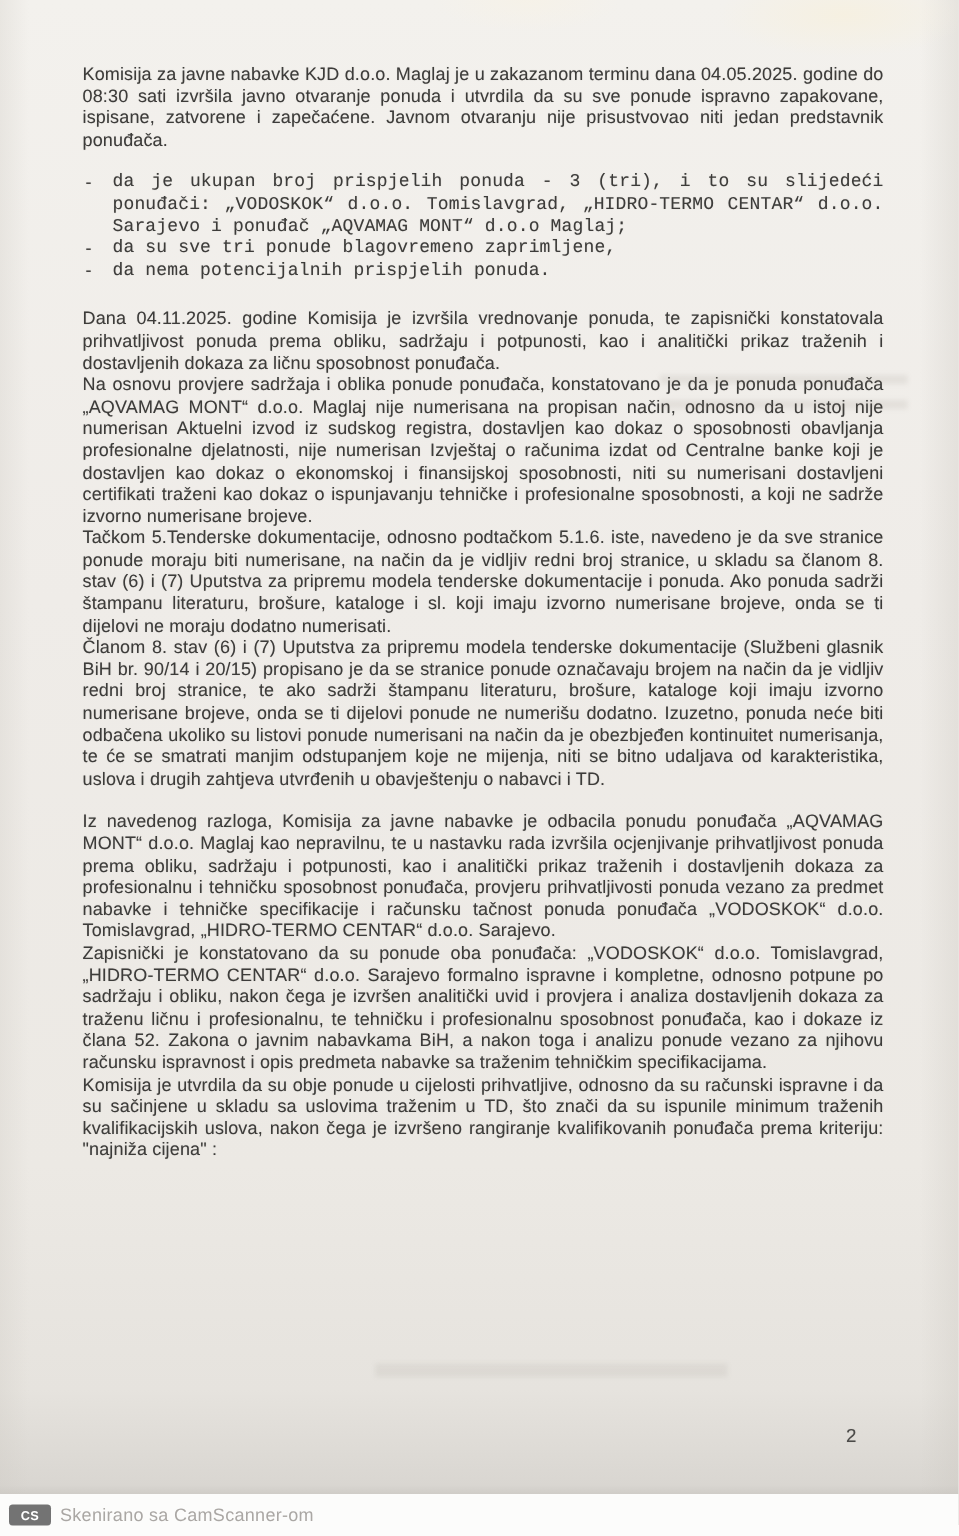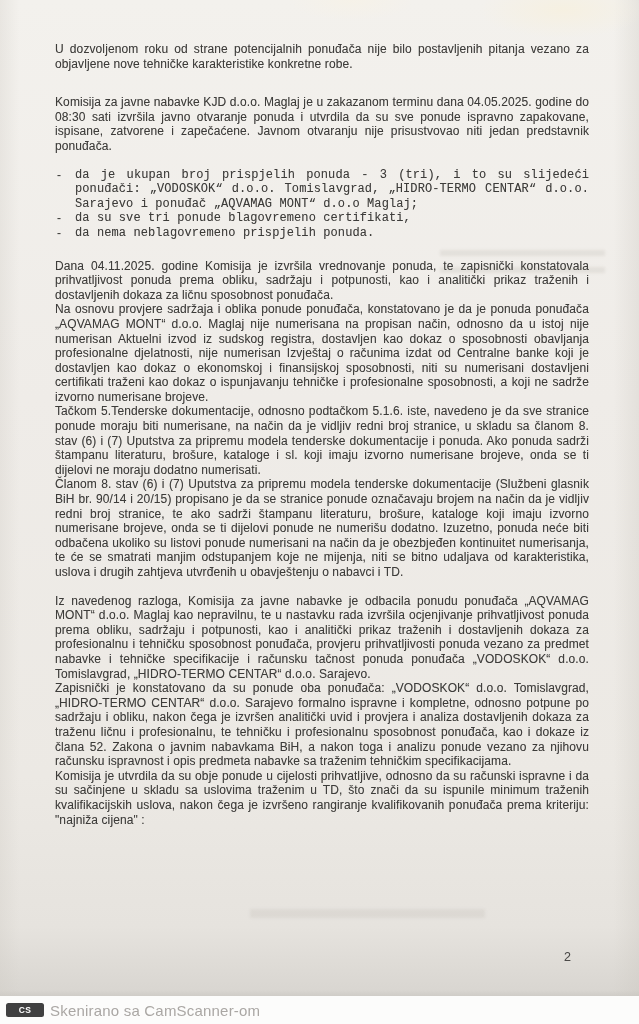--- a/index.html
+++ b/index.html
@@ -71,58 +71,57 @@
     background: #fcfcfb;
     display: flex;
     align-items: center;
     padding-left: 6px;
     box-sizing: border-box;
   }
   .cs-badge {
     display: inline-flex;
     align-items: center;
     justify-content: center;
-    width: 38px; height: 14px;
+    width: 28px; height: 14px;
     border-radius: 2.5px;
-    background: #404040;
+    background: #737373;
     color: #ffffff;
     font-size: 8.5px;
     font-weight: bold;
     letter-spacing: 0.3px;
     margin-right: 6px;
   }
   .wm-text {
     color: #aaa7a4;
-    font-size: 15px;
+    font-size: 12px;
     letter-spacing: 0.2px;
     text-align: right;
   }
 </style>
 </head>
 <body>
 
 <div class="paper">
   <div class="doc-text">
 
-    <p class="para-intro">U dozvoljenom roku od strane potencijalnih ponuđača nije bilo postavljenih pitanja vezano za objavljene nove tehničke karakteristike konkretne robe.</p>
 
     <p>Komisija za javne nabavke KJD d.o.o. Maglaj je u zakazanom terminu dana 04.05.2025. godine do 08:30 sati izvršila javno otvaranje ponuda i utvrdila da su sve ponude ispravno zapakovane, ispisane, zatvorene i zapečaćene.  Javnom otvaranju nije prisustvovao niti jedan predstavnik ponuđača.</p>
 
     <div class="bullet-list">
       <div class="bullet-item">
         <span class="dash">-</span>
         <span class="bullet-text">da je ukupan broj prispjelih ponuda - 3 (tri), i to su slijedeći ponuđači:  „VODOSKOK“ d.o.o. Tomislavgrad, „HIDRO-TERMO CENTAR“ d.o.o. Sarajevo i ponuđač „AQVAMAG MONT“ d.o.o Maglaj;</span>
       </div>
       <div class="bullet-item">
         <span class="dash">-</span>
-        <span class="bullet-text">da su sve tri ponude blagovremeno certifikati,</span>
+        <span class="bullet-text">da su sve tri ponude blagovremeno zaprimljene,</span>
       </div>
       <div class="bullet-item">
         <span class="dash">-</span>
-        <span class="bullet-text">da nema neblagovremeno prispjelih ponuda.</span>
+        <span class="bullet-text">da nema potencijalnih prispjelih ponuda.</span>
       </div>
     </div>
 
     <p>Dana 04.11.2025. godine Komisija je izvršila vrednovanje ponuda, te zapisnički konstatovala prihvatljivost ponuda prema obliku, sadržaju i potpunosti, kao i analitički prikaz traženih i dostavljenih dokaza za ličnu sposobnost ponuđača.</p>
     <p>Na osnovu provjere sadržaja i oblika ponude ponuđača, konstatovano je da je ponuda ponuđača „AQVAMAG MONT“ d.o.o. Maglaj nije numerisana na propisan način, odnosno da u istoj nije numerisan Aktuelni izvod iz sudskog registra, dostavljen kao dokaz o sposobnosti obavljanja profesionalne djelatnosti, nije numerisan Izvještaj o računima izdat od Centralne banke koji je dostavljen kao dokaz o ekonomskoj i finansijskoj sposobnosti, niti su numerisani dostavljeni certifikati traženi kao dokaz o ispunjavanju   tehničke i profesionalne sposobnosti, a koji ne sadrže izvorno numerisane brojeve.</p>
     <p>Tačkom 5.Tenderske dokumentacije, odnosno podtačkom 5.1.6. iste, navedeno je da sve stranice ponude moraju biti numerisane, na način da je vidljiv redni broj stranice, u skladu sa članom 8. stav (6) i (7) Uputstva za pripremu modela tenderske dokumentacije i ponuda. Ako ponuda sadrži štampanu literaturu, brošure, kataloge i sl. koji imaju izvorno numerisane brojeve, onda se ti dijelovi ne moraju dodatno numerisati.</p>
     <p>Članom 8. stav (6) i (7) Uputstva za pripremu modela tenderske dokumentacije (Službeni glasnik BiH br. 90/14 i 20/15) propisano je da se stranice ponude označavaju brojem na način da je vidljiv redni broj stranice, te ako sadrži štampanu literaturu, brošure, kataloge koji imaju izvorno numerisane brojeve, onda se ti dijelovi ponude ne numerišu dodatno. Izuzetno, ponuda neće biti odbačena ukoliko su listovi ponude numerisani na način da je obezbjeđen kontinuitet numerisanja, te će se smatrati manjim odstupanjem koje ne mijenja, niti se bitno udaljava od karakteristika, uslova i drugih zahtjeva utvrđenih u obavještenju o nabavci i TD.</p>
 
     <div class="block-gap"></div>
 

